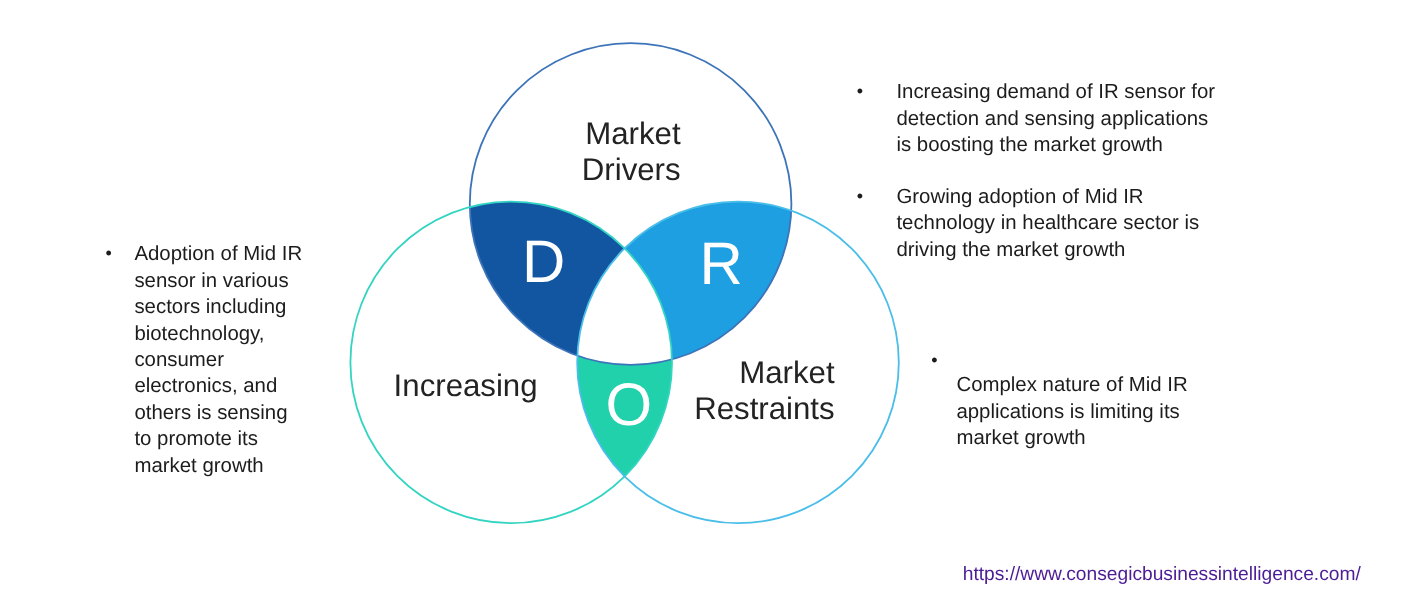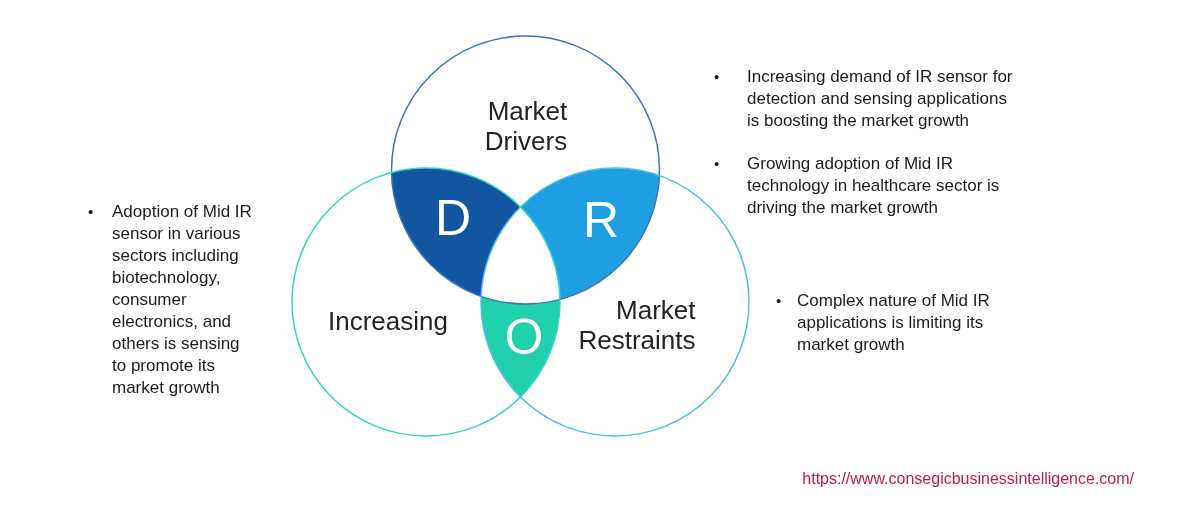--- a/index.html
+++ b/index.html
@@ -56,28 +56,28 @@
   }
   .bullet-left { left: 88px;  top: 201px; }
   .bullet-left .dot { width: 24px; }
   .bullet-left .text { width: 190px; }
   .bullet-r1 { left: 714px; top: 66px; }
   .bullet-r2 { left: 714px; top: 153px; }
   .bullet-r1 .dot, .bullet-r2 .dot { width: 33px; }
   .bullet-r1 .text, .bullet-r2 .text { width: 330px; }
   .bullet-r3 { left: 776px; top: 290px; }
   .bullet-r3 .dot { width: 21px; }
-  .bullet-r3 .text { width: 300px; }
+  .bullet-r3 .text { width: 300px; margin-top: 20px; }
   .footer-url {
     position: absolute;
     right: 43px;
     top: 469px;
     font-size: 16px;
     line-height: 20px;
-    color: #be185d;
+    color: #4c1d95;
     text-decoration: none;
   }
 </style>
 </head>
 <body>
 
 <div class="canvas">
 
   <svg class="venn-svg" viewBox="0 0 1177 508" aria-hidden="true">
     <defs>

